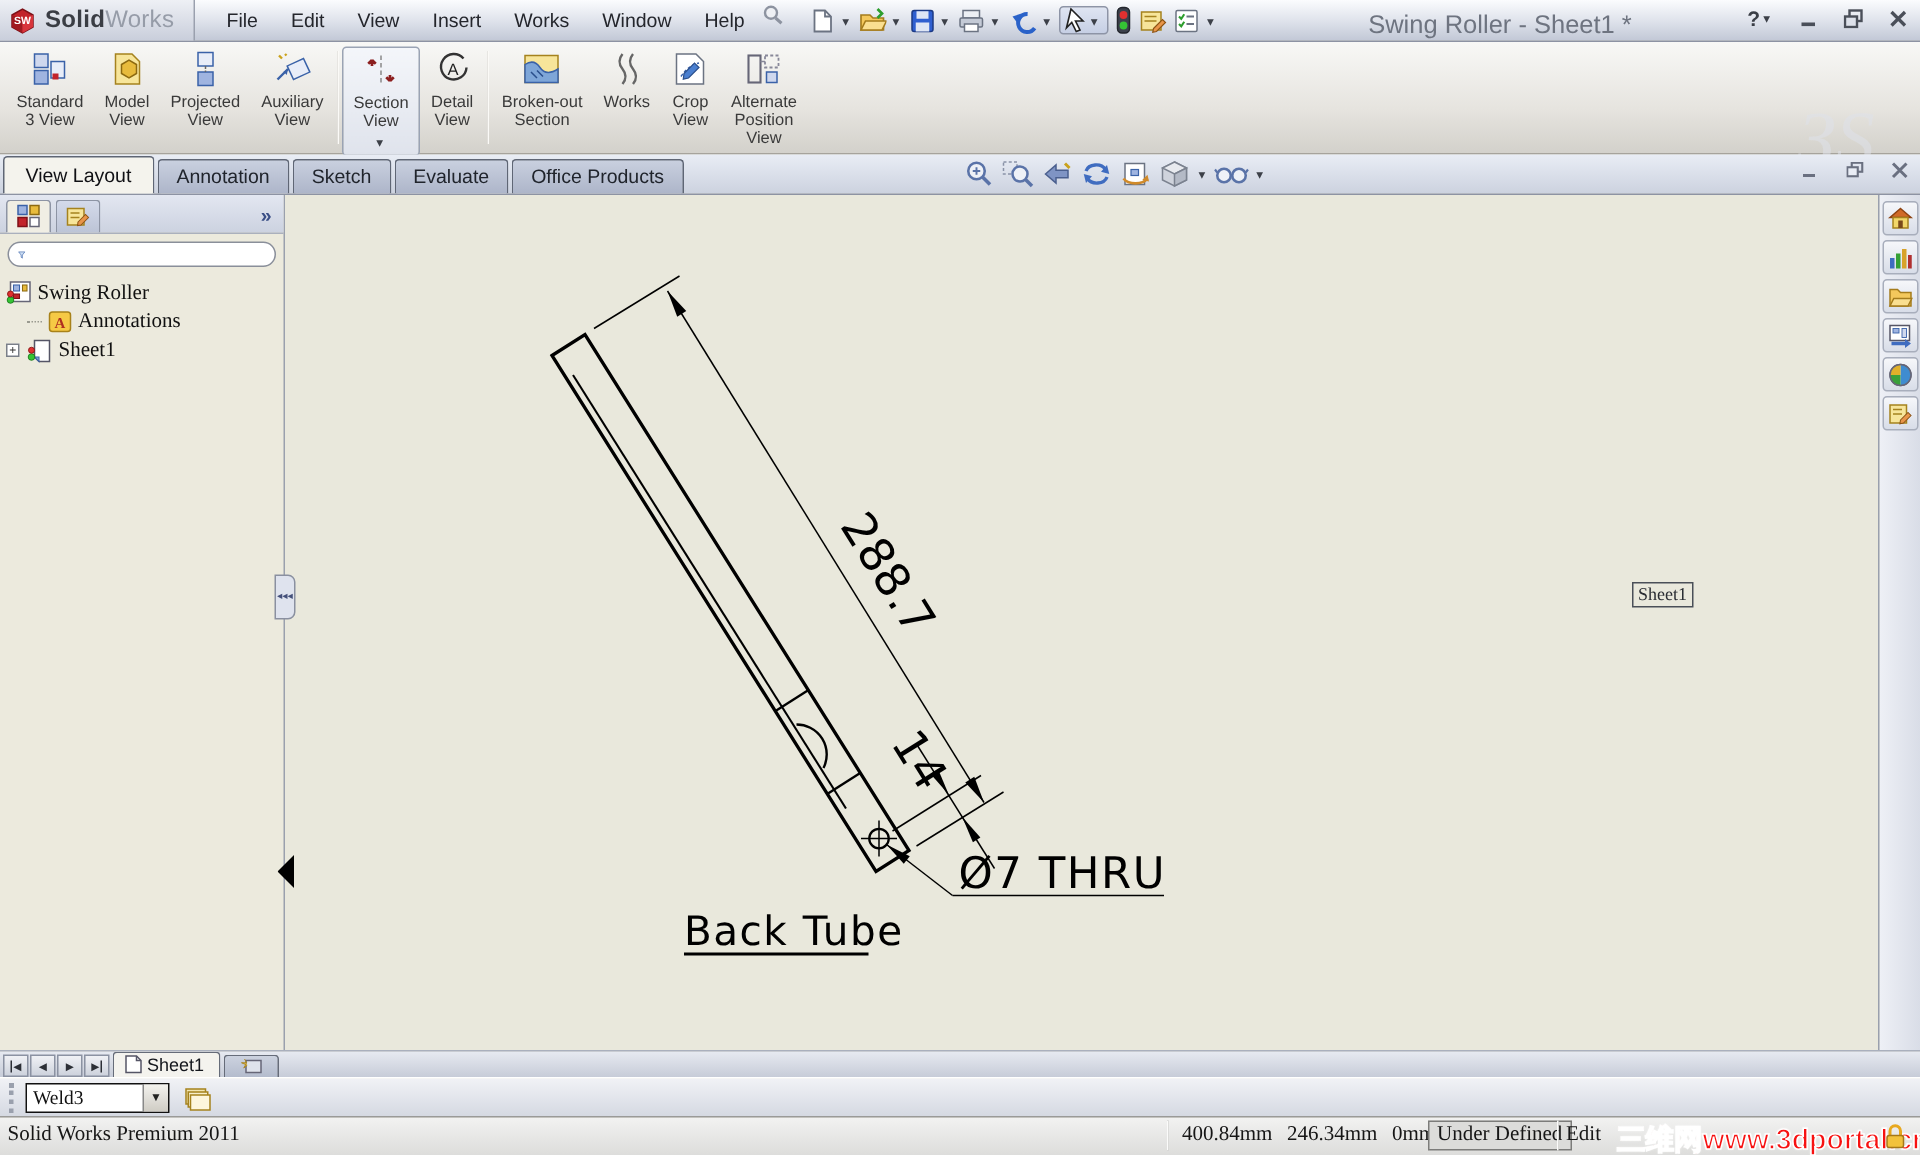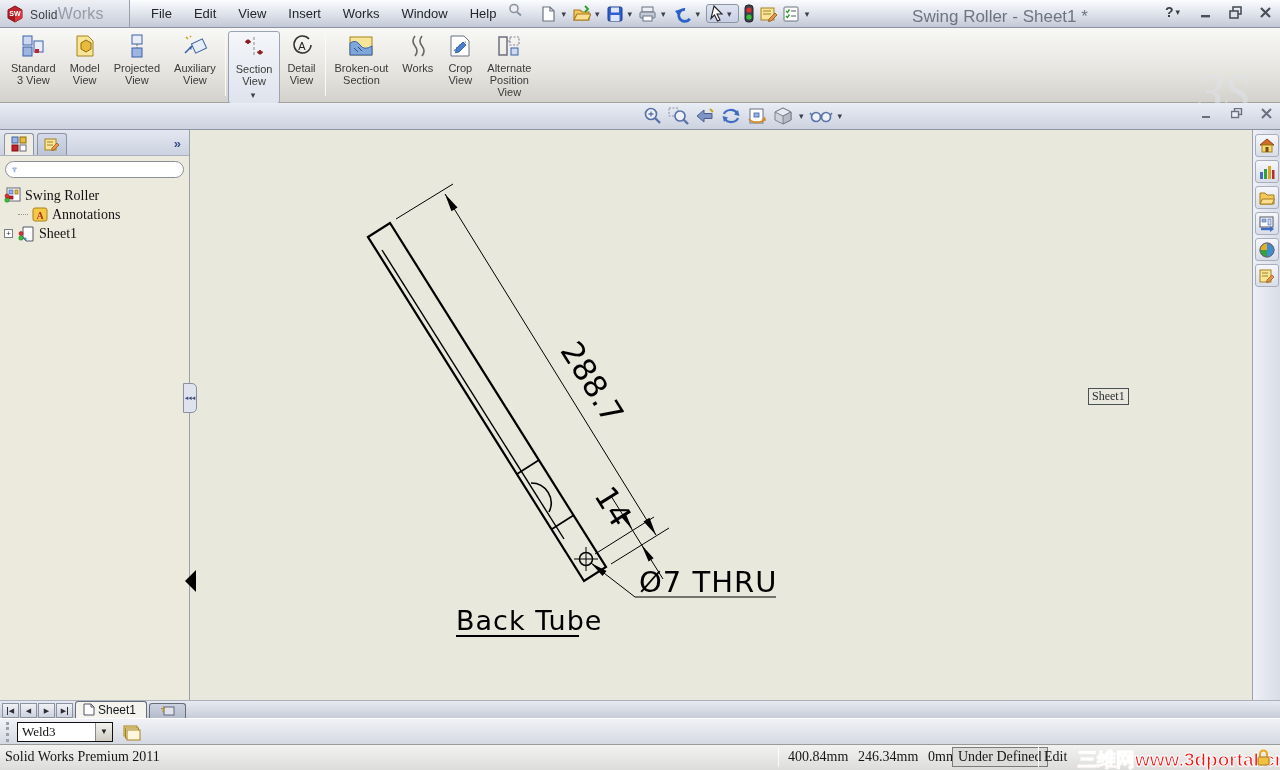--- a/index.html
+++ b/index.html
@@ -7,21 +7,21 @@
   body{font-family:"Liberation Sans",sans-serif;position:relative;background:#e9e8dc;font-size:13px}
   .abs{position:absolute}
   svg{display:block}
 
   
   .titlebar{position:absolute;left:0;top:0;width:1280px;height:28px;
     background:linear-gradient(#fbfcfe,#dde1ea 55%,#c2c8d6);border-bottom:1px solid #8d93a3;
     display:flex;align-items:center}
   .logo-block{display:flex;align-items:center;gap:5px;width:130px;padding-left:5px;height:100%;
     background:linear-gradient(#eef0f5,#c9cedb);border-right:1px solid #9aa0ae}
-  .brand-bold{font-weight:normal;font-size:12px;color:#3a3d44;letter-spacing:.2px}
+  .brand-bold{font-weight:bold;font-size:16px;color:#3a3d44;letter-spacing:.2px}
   .brand-light{font-weight:normal;font-size:16px;color:#969ca8;letter-spacing:.2px}
   .menubar{display:flex;align-items:flex-start;margin-left:10px}
   .menu-item{padding:4px 11px;color:#24262c;cursor:default}
   .qtoolbar{display:flex;align-items:center;margin-left:14px}
   .tbtn{display:flex;align-items:center;padding:1px 2px}
   .caret{font-size:9px;color:#3c4048;margin:0 4px 0 2px}
   .sel-box{display:flex;align-items:center;border:1px solid #8d94a6;border-radius:3px;
     background:linear-gradient(#dfe5f2,#c6cfe4);padding:0 2px;margin:0 2px}
   .win-title{position:absolute;left:870px;top:7px;width:260px;text-align:center;color:#6e7480;font-size:17px}
   .winbtns{position:absolute;right:8px;top:4px;display:flex;align-items:center;gap:16px}
@@ -335,20 +335,27 @@
     <span>Position</span>
     <span>View</span>
   </div>
 
   <svg class="ds-logo" width="86" height="66" viewBox="0 0 86 66">
     <text x="14" y="52" font-family="Liberation Serif,serif" font-style="italic" font-size="52" fill="#dfe2ea">ЗS</text>
   </svg>
 </div>
 
 <div class="tabstrip">
+  <div class="tabs">
+    <span class="tab active">View Layout</span>
+    <span class="tab">Annotation</span>
+    <span class="tab">Sketch</span>
+    <span class="tab">Evaluate</span>
+    <span class="tab">Office Products</span>
+  </div>
 
   <div class="hud">
     <svg width="22" height="20" viewBox="0 0 22 20">
       <circle cx="9" cy="8" r="5.5" fill="#eef1f7" stroke="#5a73a8" stroke-width="1.7"></circle>
       <line x1="13" y1="12" x2="18" y2="17" stroke="#5a73a8" stroke-width="2.4"></line>
       <path d="M6.5 8 h5 M9 5.5 v5" stroke="#5a73a8" stroke-width="1.3"></path>
     </svg>
     <svg width="22" height="20" viewBox="0 0 22 20">
       <rect x="1" y="2" width="9" height="8" fill="none" stroke="#8a93a8" stroke-dasharray="2 1.5"></rect>
       <circle cx="12" cy="10" r="5" fill="#eef1f7" stroke="#5a73a8" stroke-width="1.7"></circle>

